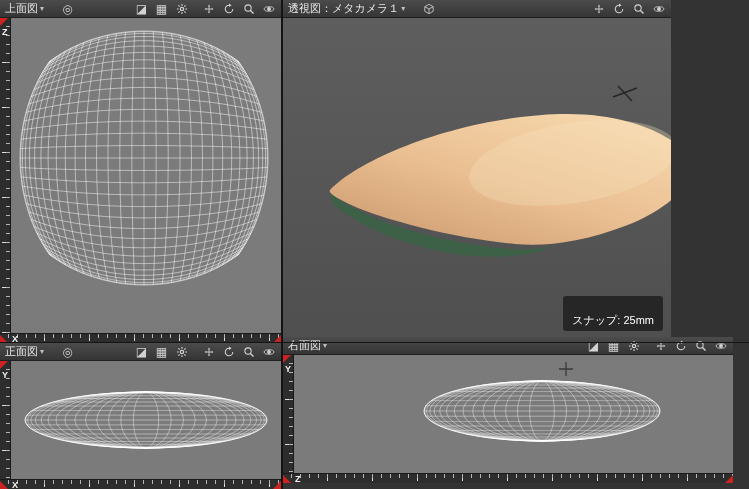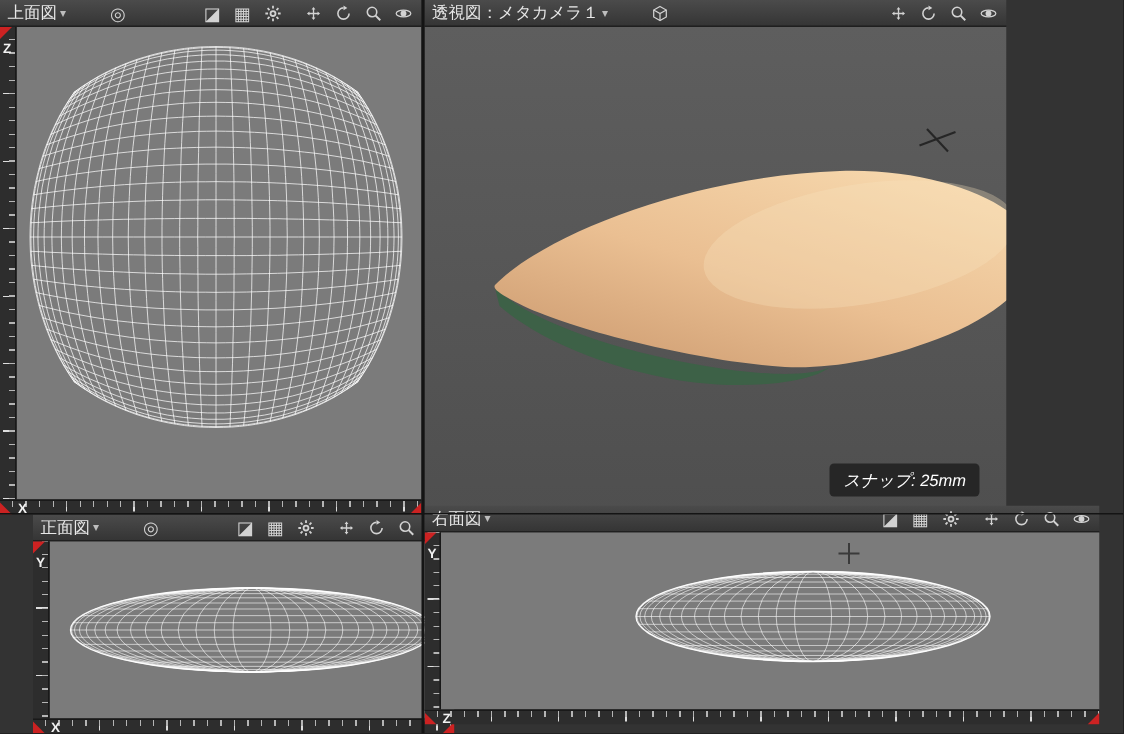--- a/index.html
+++ b/index.html
@@ -2,27 +2,27 @@
 <html><head>
 <meta charset="utf-8">
 <style>
   html,body{margin:0;padding:0;background:#222;}
   .window{position:relative;width:749px;height:489px;background:#333;overflow:hidden;
           font-family:"Liberation Sans","DejaVu Sans",sans-serif;outline:1px solid #111;
           --marker:#cc2222;--ortho-bg:#7b7b7b;--persp-top:#5e5e5e;--persp-bottom:#4f4f4f;}
   .vp{position:absolute;overflow:hidden;}
   #vp-top{left:0;top:0;width:281px;height:343px;}
   #vp-persp{left:283px;top:0;width:388px;height:343px;}
-  #vp-front{left:0;top:343px;width:281px;height:146px;margin-left:22px;}
+  #vp-front{left:0;top:343px;width:281px;height:146px;}
   #vp-right{left:283px;top:337px;width:450px;height:146px;}
   .vsplit{position:absolute;left:281px;top:0;width:2px;height:489px;background:#141414;z-index:5;}
   .hsplit{position:absolute;left:0;top:342px;width:749px;height:1px;background:#141414;z-index:5;}
 
   .titlebar{position:absolute;left:0;top:0;right:0;height:18px;display:flex;align-items:center;
-            gap:13px;padding:0 5px;box-sizing:border-box;color:#e8e8e8;font-size:11px;
+            gap:2px;padding:0 5px;box-sizing:border-box;color:#e8e8e8;font-size:11px;
             background:linear-gradient(#4b4b4b,#353535);border-bottom:1px solid #1f1f1f;}
   .view-menu{display:inline-flex;align-items:center;gap:2px;cursor:default;}
   .vp-title{white-space:nowrap;}
   .caret{font-size:8px;color:#bdbdbd;line-height:1;}
   .tb-center{margin-left:14px;}
   .tb-right{margin-left:auto;display:flex;align-items:center;}
   .grp{display:flex;align-items:center;gap:5px;}
   .grp + .grp{margin-left:12px;}
   .glyph-btn{display:inline-flex;align-items:center;justify-content:center;width:15px;height:15px;
              color:#d2d2d2;font-size:12px;line-height:1;cursor:default;}
@@ -45,22 +45,22 @@
   .mark{position:absolute;width:0;height:0;}
   .mark-v{top:0;left:0;border-top:8px solid var(--marker);border-right:8px solid transparent;}
   .mark-h-l{left:0;bottom:0;border-bottom:8px solid var(--marker);border-right:8px solid transparent;}
   .mark-h-r{right:0;bottom:0;border-bottom:8px solid var(--marker);border-left:8px solid transparent;}
 
   .canvas{position:absolute;overflow:hidden;}
   .canvas-ortho{background:var(--ortho-bg);}
   .canvas-persp{background:linear-gradient(var(--persp-top),var(--persp-bottom));}
   .canvas svg{display:block;}
 
-  .snap{position:absolute;right:18px;bottom:12px;background:rgba(35,35,35,.92);color:#ffffff;
-        font-size:11px;padding:4px 9px 3px;border-radius:3px;white-space:nowrap;font-style:italic;}
+  .snap{position:absolute;right:8px;bottom:12px;background:rgba(35,35,35,.92);color:#ffffff;
+        font-size:11px;padding:17px 9px 3px;border-radius:3px;white-space:nowrap;}
   .defs-hidden{position:absolute;width:0;height:0;overflow:hidden;}
 </style>
 </head>
 <body>
 
 <svg class="defs-hidden" aria-hidden="true">
   <symbol id="i-pan" viewBox="0 0 16 16">
     <path d="M8 2.2 L6.3 4.4 H9.7 Z M8 13.8 L6.3 11.6 H9.7 Z M2.2 8 L4.4 6.3 V9.7 Z M13.8 8 L11.6 6.3 V9.7 Z" fill="currentColor"></path>
     <path d="M8 4 V12 M4 8 H12" stroke="currentColor" stroke-width="1.2" fill="none"></path>
   </symbol>

